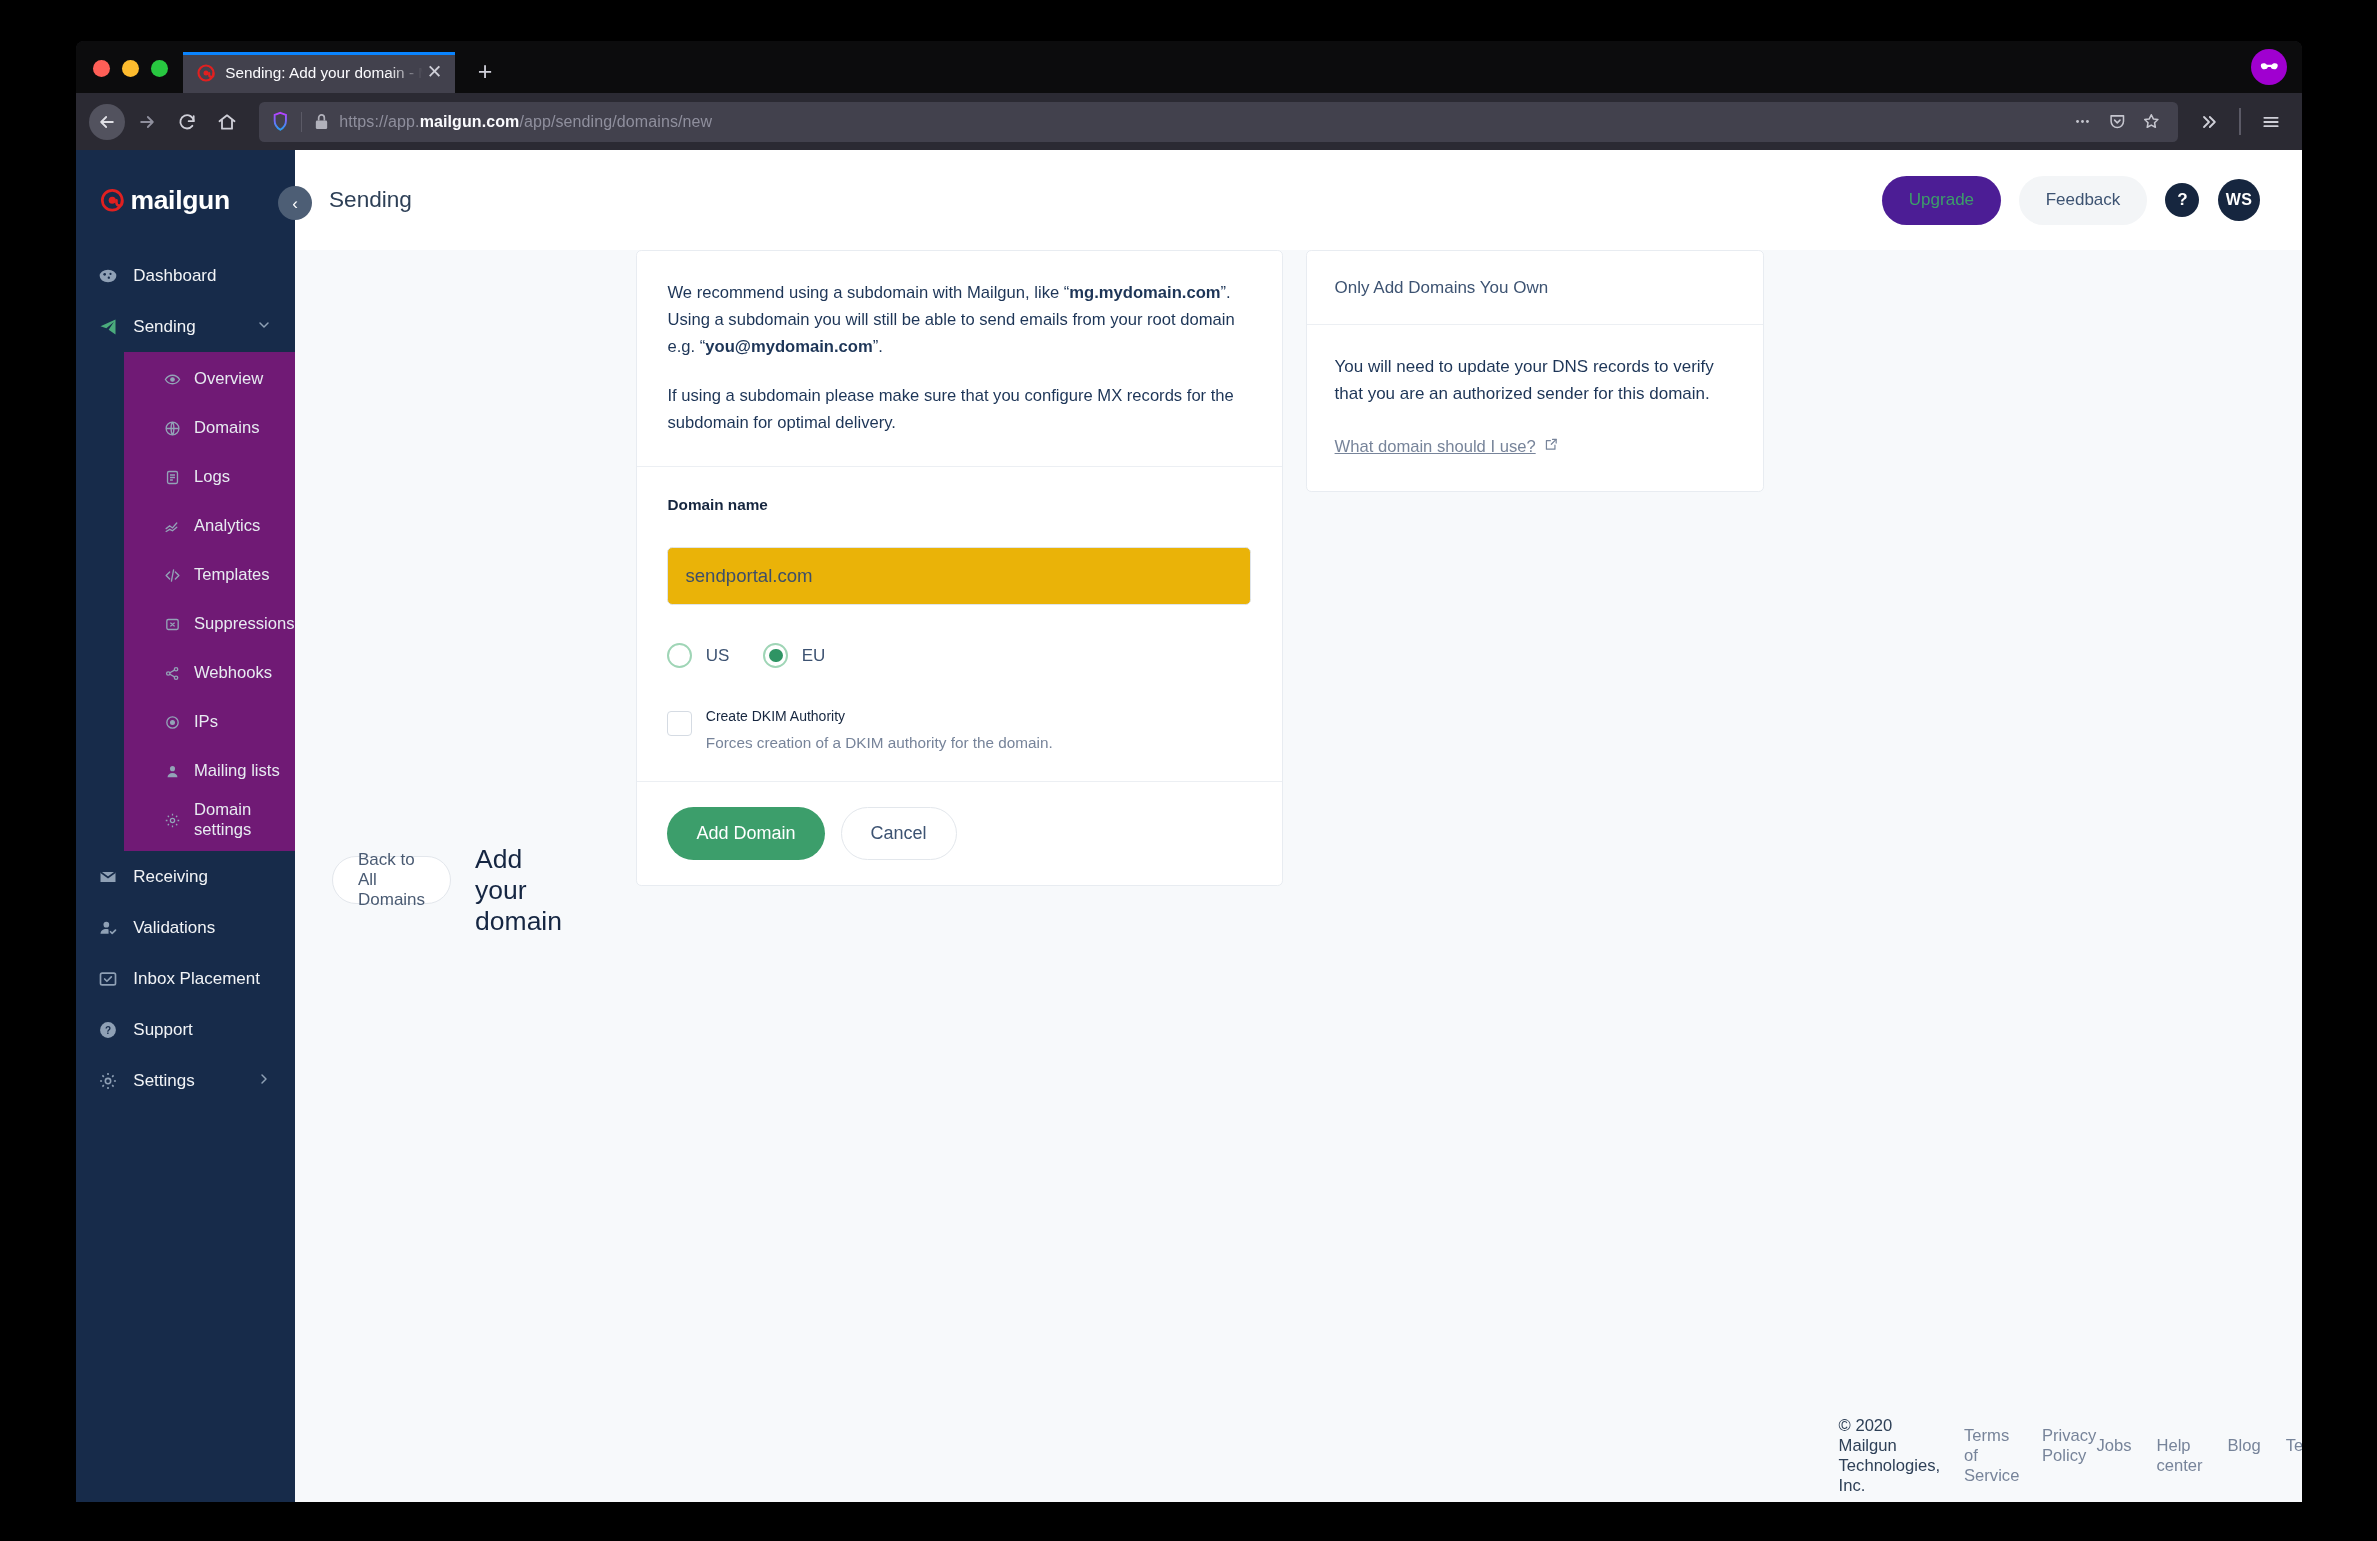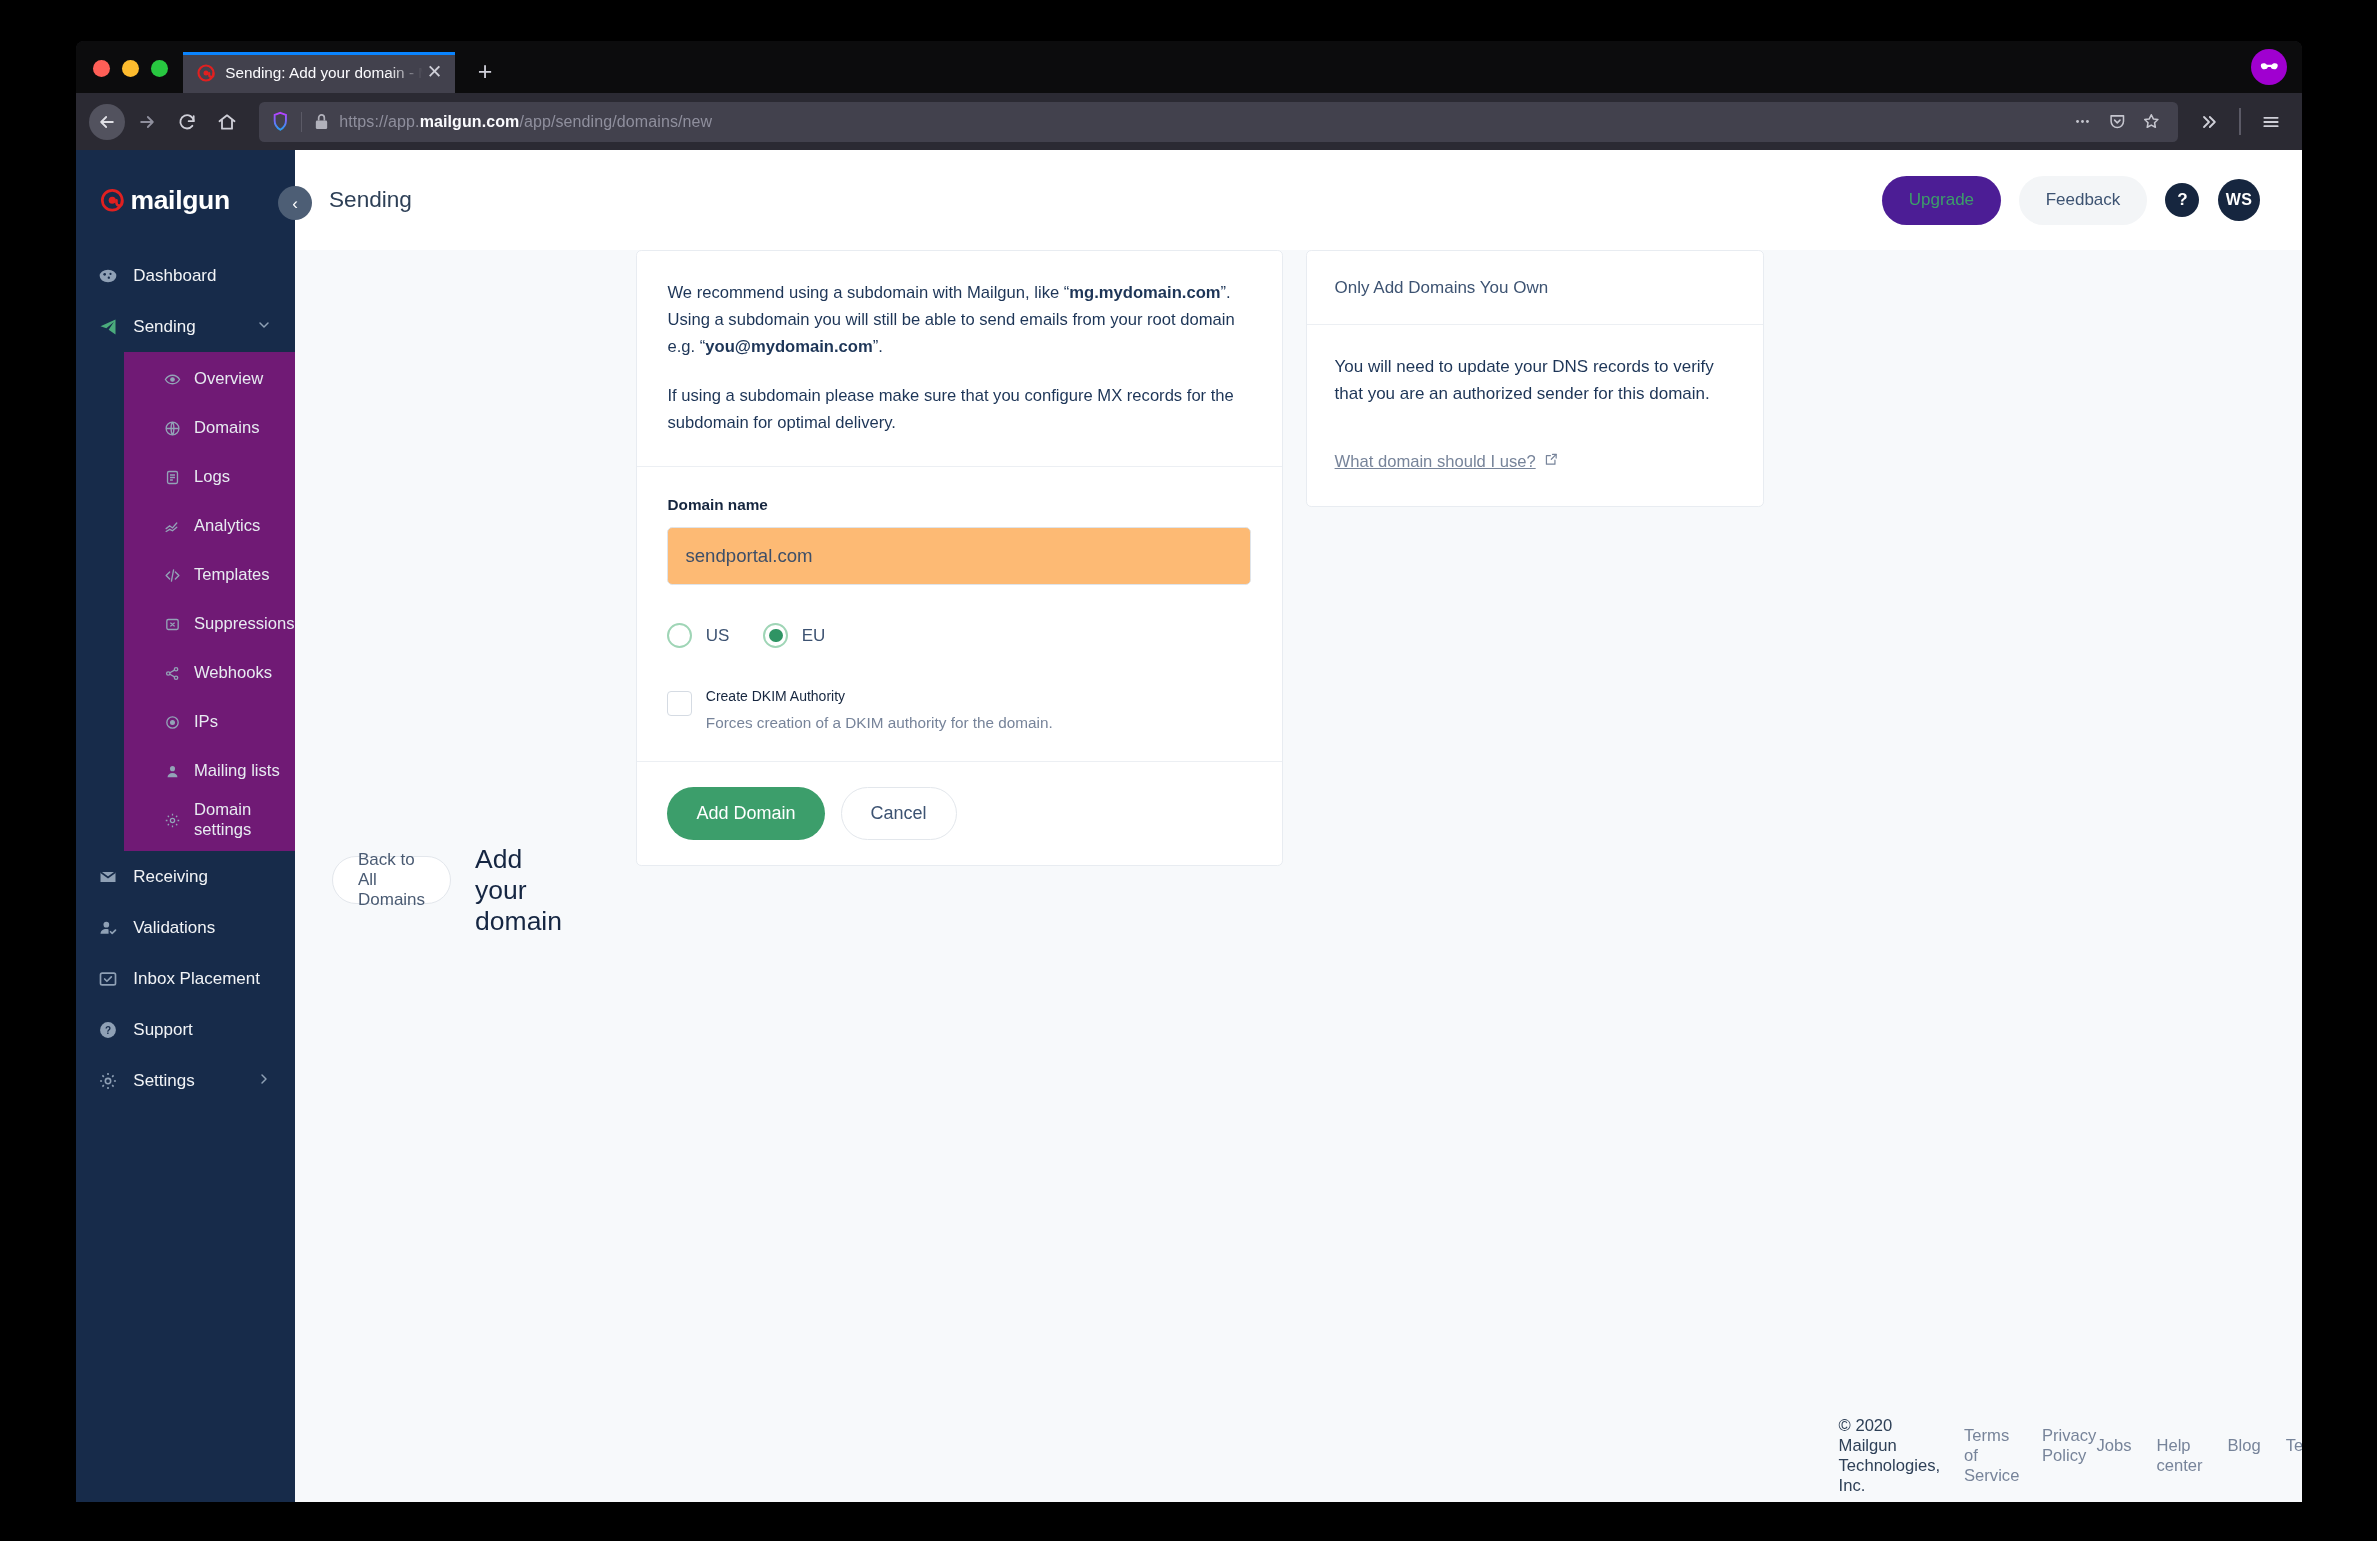--- a/index.html
+++ b/index.html
@@ -240,24 +240,25 @@
   .para + .para { margin-top: 18.6px; }
   .para b { font-weight: 700; }
 
   .field-label {
     font-size: 15.3px; color: #16263f; font-weight: 700;
     margin-bottom: 13.3px;
   }
   .text-input {
     width: 584px; height: 58px;
     border: 1.3px solid #dfe4ea; border-radius: 5.3px;
-    background: #fdba74;
+    background: #eab308;
     font-size: 18.6px; color: #3e4f68;
     padding: 0 17px;
     font-family: "Liberation Sans", sans-serif;
+    margin-top: 20px;
   }
 
   .radio-row { display: flex; align-items: center; gap: 34px; margin-top: 38px; }
   .radio-opt { display: flex; align-items: center; gap: 13.3px; }
   .radio {
     width: 25px; height: 25px; border-radius: 50%;
     border: 2px solid #9fd5b6; background: #fff;
     display: flex; align-items: center; justify-content: center;
   }
   .radio .dot { width: 13.3px; height: 13.3px; border-radius: 50%; background: #2f9464; }
@@ -288,21 +289,21 @@
     border-radius: 5.3px;
   }
   .aside-hd {
     padding: 26.5px 28px; font-size: 17px; color: #3d5372;
     border-bottom: 0.7px solid #eceff3;
   }
   .aside-bd { padding: 29px 28px 34px 28px; }
   .aside-bd p { font-size: 17px; line-height: 1.58; color: #1d3557; }
   .aside-link {
     display: inline-flex; align-items: center; gap: 8px;
-    margin-top: 44px; font-size: 16.6px; color: #77849a;
+    margin-top: 29px; font-size: 16.6px; color: #77849a;
   }
 
   #footer {
     margin-top: auto;
     display: flex; align-items: center;
     padding: 0 42px 0 38px;
     height: 93px;
     font-size: 16.6px;
   }
   #footer .copy { color: #2e4057; }

